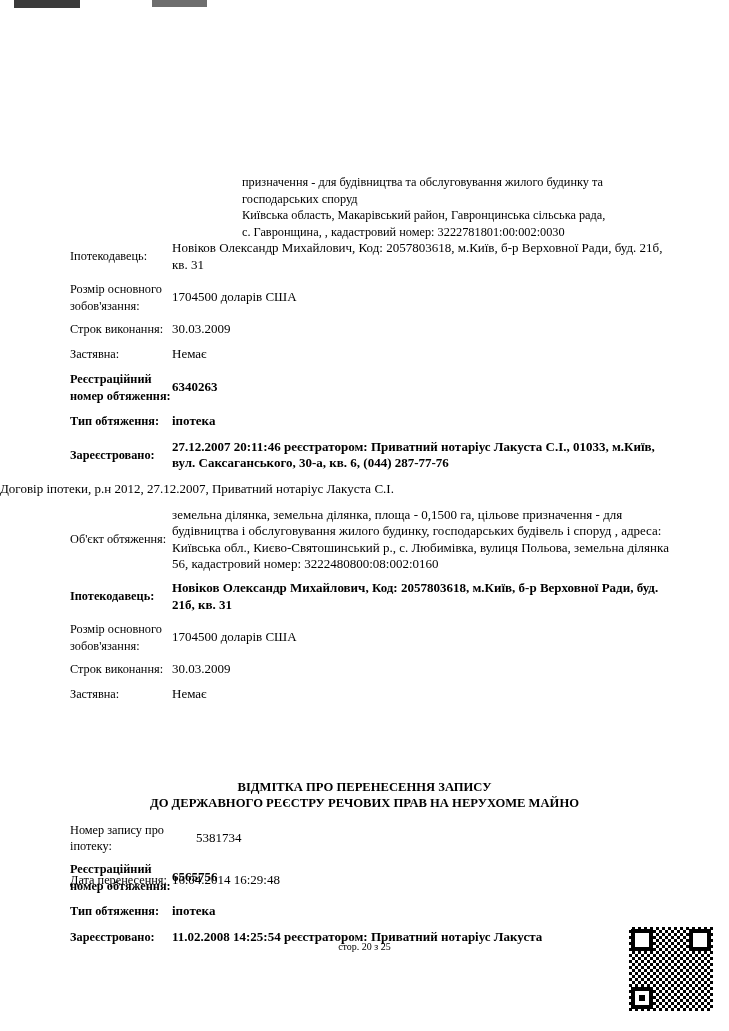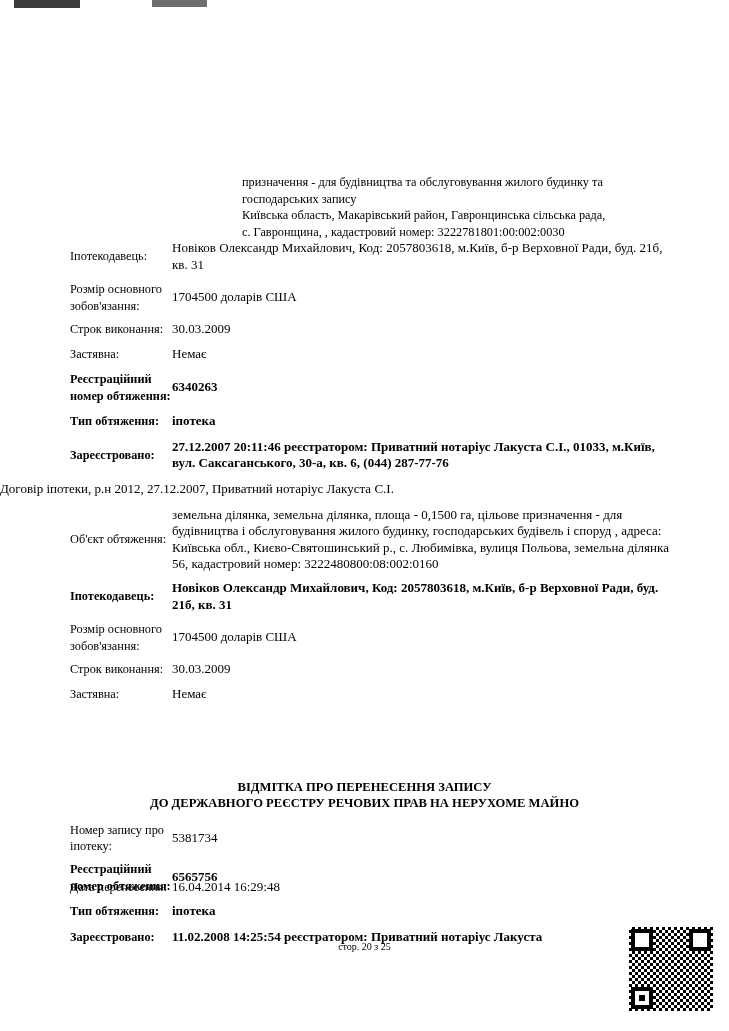--- a/index.html
+++ b/index.html
@@ -125,21 +125,21 @@
 </head>
 <body>
 
 <div class="page">
 
   <div class="top-bar"></div>
   <div class="top-bar2"></div>
 
   <div class="blk" style="left:242px; top:174px; width:440px;">
     <div>призначення - для будівництва та обслуговування жилого будинку та</div>
-    <div>господарських запису</div>
+    <div>господарських споруд</div>
     <div>Київська область, Макарівський район, Гавронцинська сільська рада,</div>
     <div>с. Гавронщина, , кадастровий номер: 3222781801:00:002:0030</div>
   </div>
 
   <div class="blk" style="left:0px; top:240px; width:729px;">
 
     <div class="row" style="margin-bottom:8px;">
       <div class="label">Іпотекодавець:</div>
       <div class="value">Новіков Олександр Михайлович, Код: 2057803618, м.Київ, б-р Верховної Ради, буд. 21б, кв. 31</div>
     </div>
@@ -206,21 +206,21 @@
       <div class="value">Немає</div>
     </div>
   </div>
 
   <div class="blk" style="left:0px; top:739px; width:729px;">
     <div class="center-title" style="padding:0 38px;margin-top:40px;">
       <div>ВІДМІТКА ПРО ПЕРЕНЕСЕННЯ ЗАПИСУ</div>
       <div>ДО ДЕРЖАВНОГО РЕЄСТРУ РЕЧОВИХ ПРАВ НА НЕРУХОМЕ МАЙНО</div>
     </div>
 
-    <div class="row" style="margin-top:10px; margin-bottom:24px;">
+    <div class="row" style="margin-top:10px; margin-bottom:17px;gap:24px;">
       <div class="label">Номер запису про іпотеку:</div>
       <div class="value">5381734</div>
     </div>
 
     <div class="row">
       <div class="label">Дата перенесення:</div>
       <div class="value">16.04.2014 16:29:48</div>
     </div>
   </div>
 

